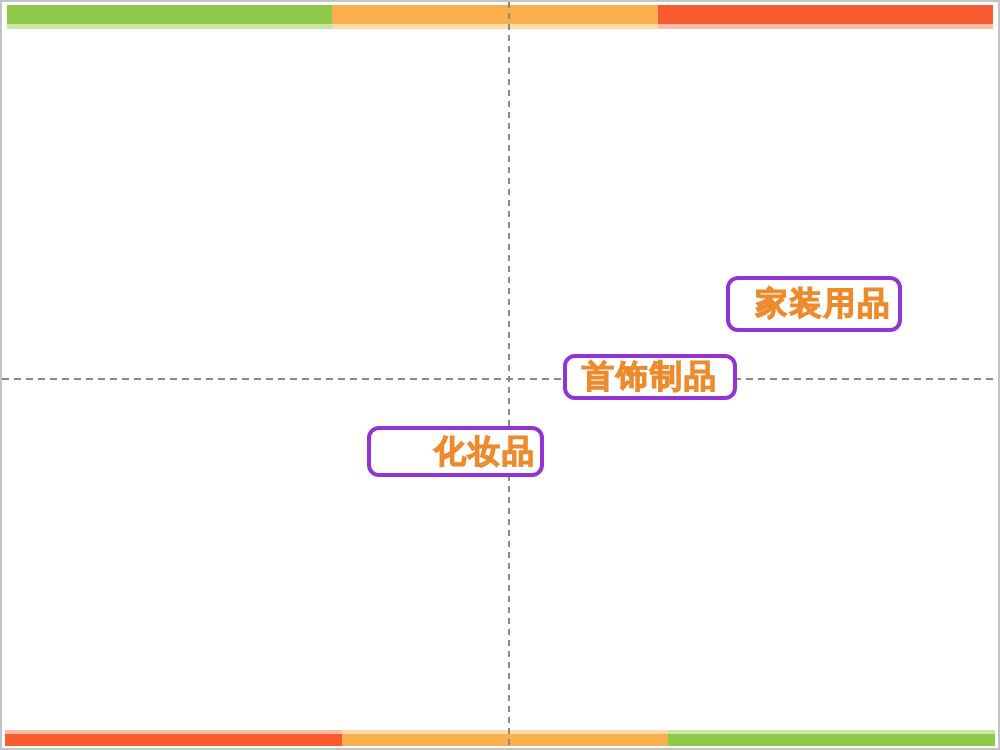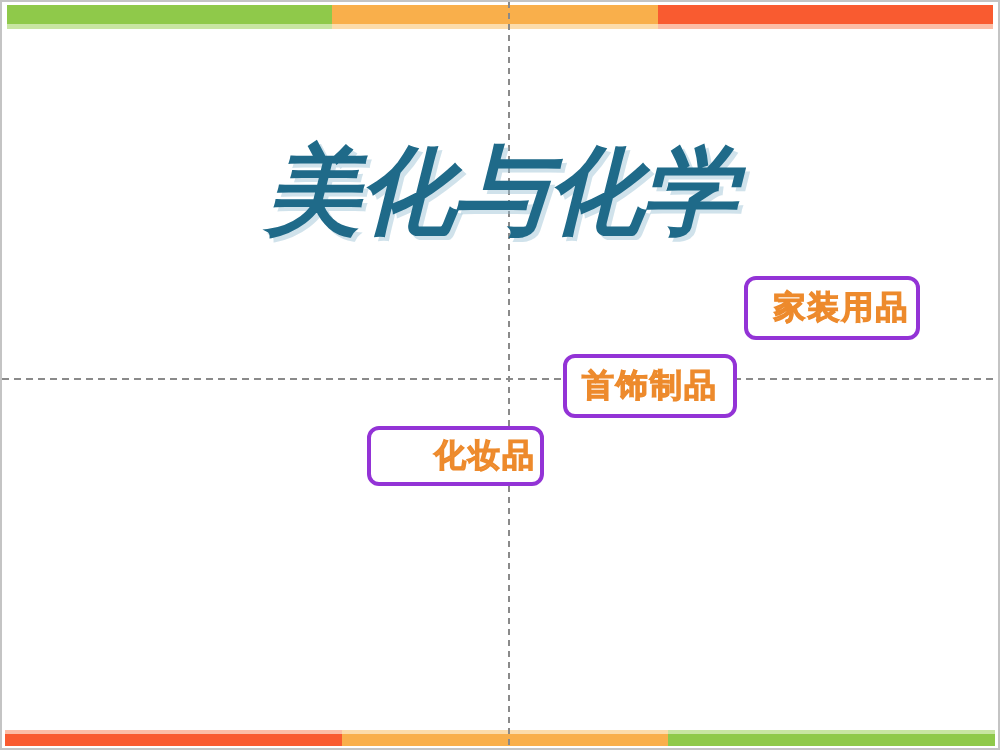--- a/index.html
+++ b/index.html
@@ -58,23 +58,23 @@
     display:flex;align-items:center;justify-content:center;
     font-weight:bold;
     font-size:32px;
     letter-spacing:2px;
     color:#f5a75c;
     -webkit-text-stroke:1.2px #ed8a2c;
     cursor:default;
     white-space:nowrap;
   }
   .box-washing  {left:187px;top:509px;width:185px;height:62px;}
-  .box-cosmetics{left:365px;top:424px;width:177px;height:60px;justify-content:flex-end;padding-right:4px;}
-  .box-jewelry  {left:561px;top:352px;width:174px;height:64px;}
-  .box-homedecor{left:742px;top:274px;width:176px;height:64px;padding-left:19px;}
+  .box-cosmetics{left:365px;top:424px;width:177px;height:51px;justify-content:flex-end;padding-right:4px;}
+  .box-jewelry  {left:561px;top:352px;width:174px;height:46px;}
+  .box-homedecor{left:724px;top:274px;width:176px;height:56px;padding-left:19px;}
 </style>
 </head>
 <body>
 
 <div class="slide">
 
   <div class="bar bar-top">
     <div class="seg seg-green"></div>
     <div class="seg seg-orange"></div>
     <div class="seg seg-red"></div>
@@ -82,19 +82,18 @@
 
   <div class="bar bar-bottom">
     <div class="seg seg-red"></div>
     <div class="seg seg-orange"></div>
     <div class="seg seg-green"></div>
   </div>
 
   <div class="gridline gridline-v"></div>
   <div class="gridline gridline-h"></div>
 
-  <div class="title">美化与化学</div>
 
   <div class="cat-box box-cosmetics">化妆品</div>
   <div class="cat-box box-jewelry">首饰制品</div>
   <div class="cat-box box-homedecor">家装用品</div>
 
 </div>
 
 </body></html>

